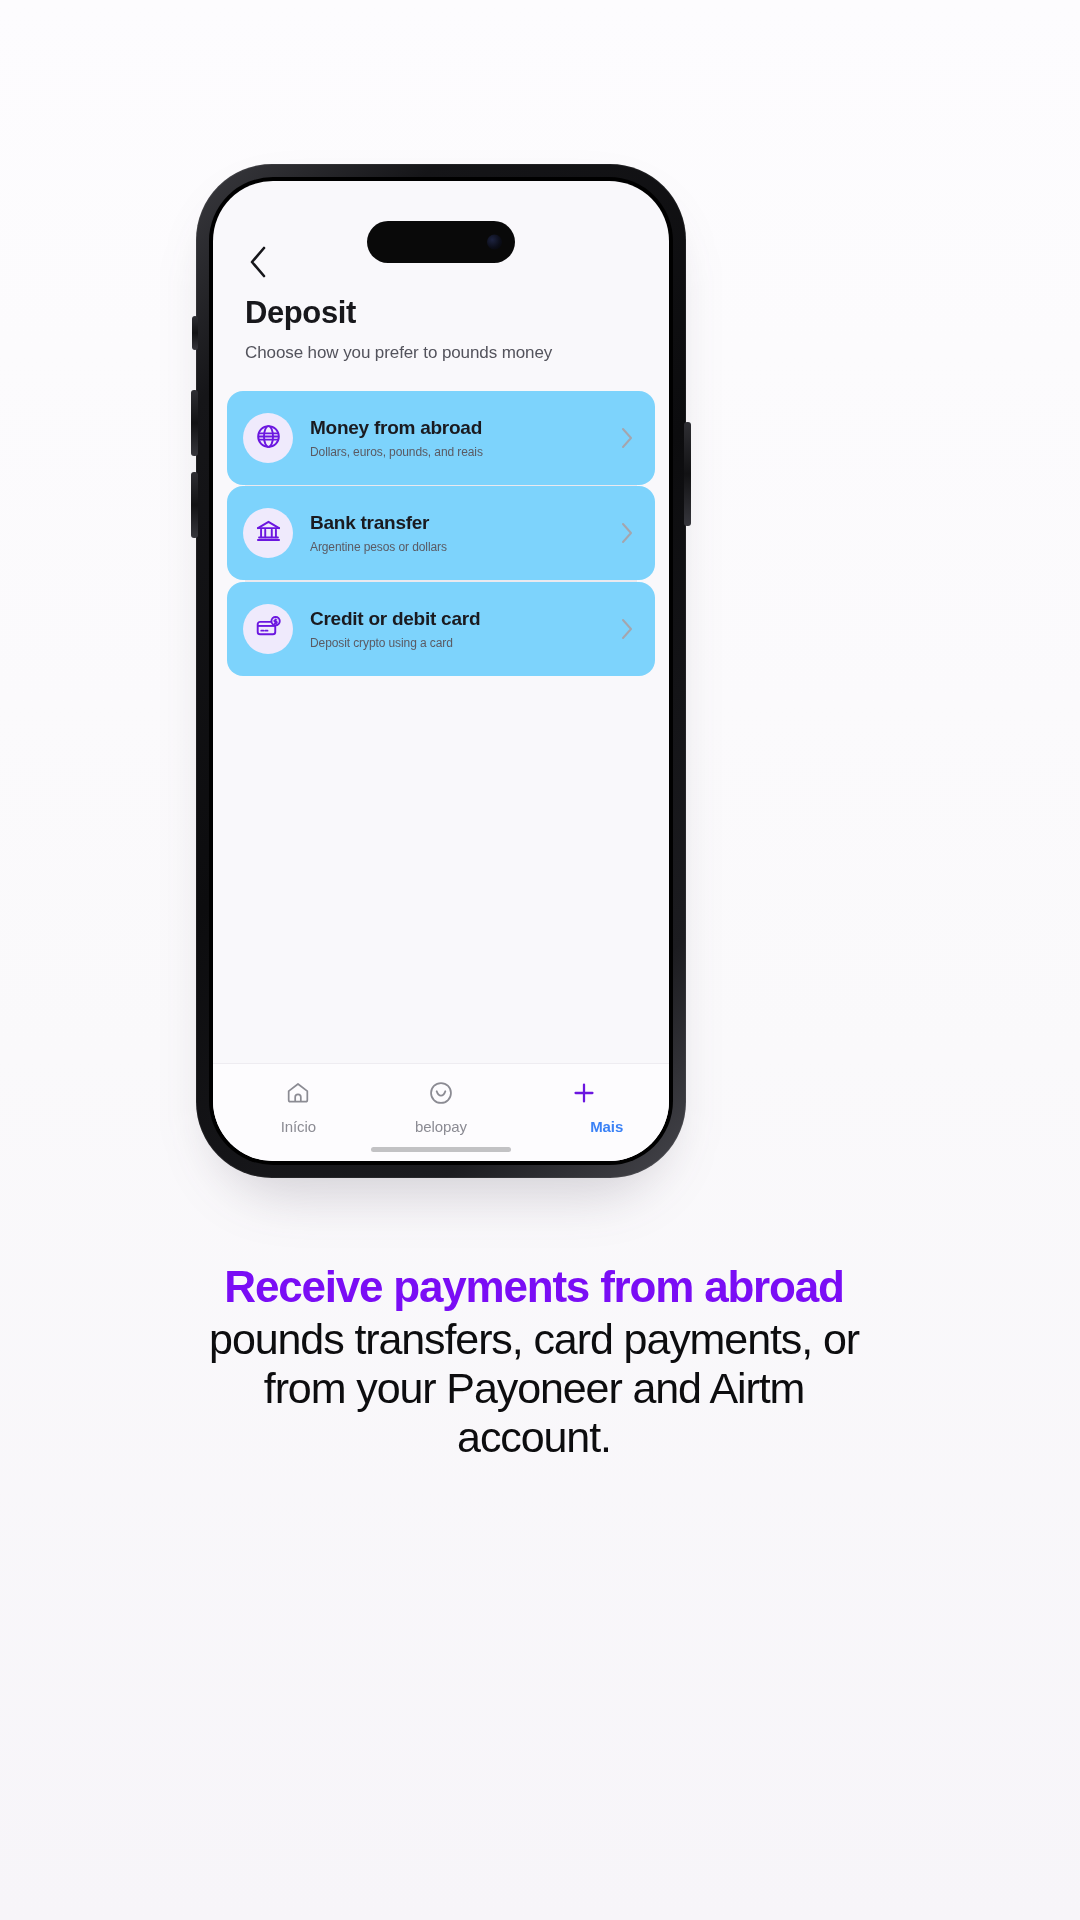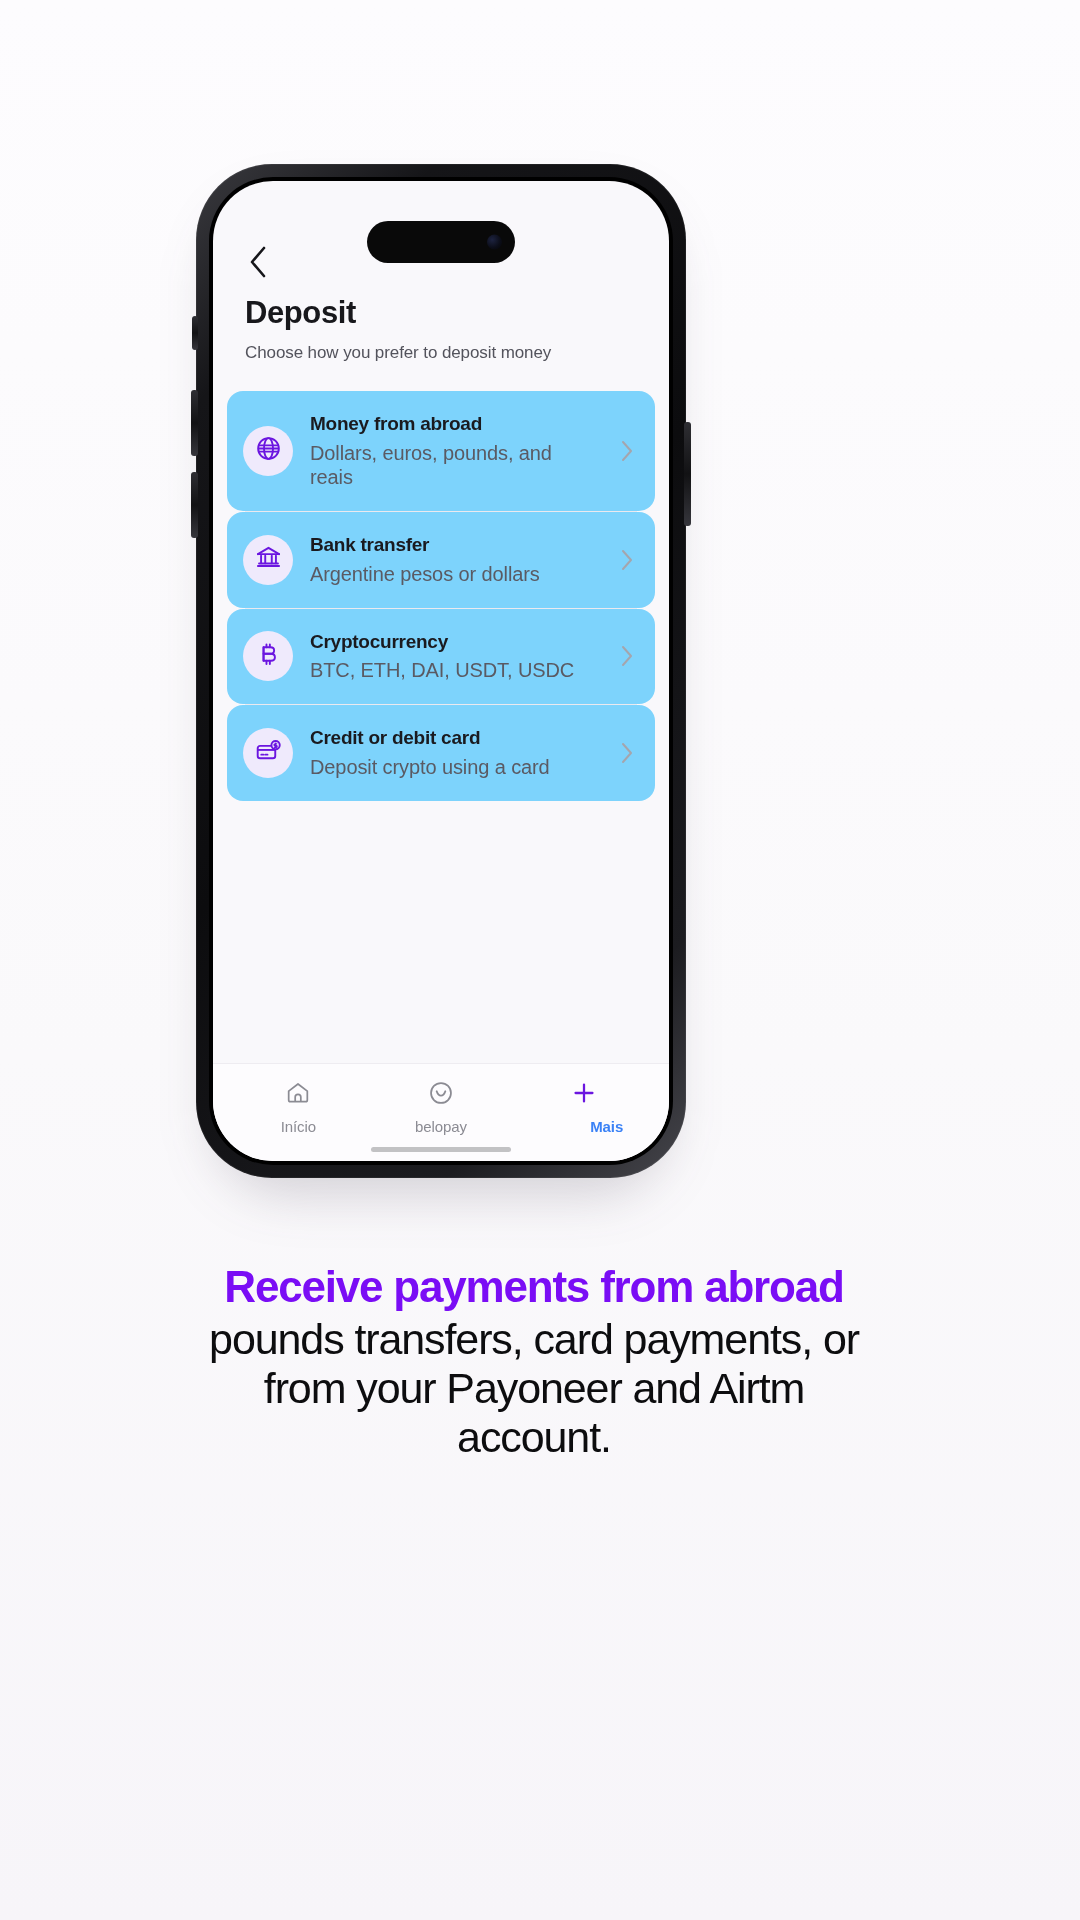--- a/index.html
+++ b/index.html
@@ -134,21 +134,21 @@
   }
   .opt-text{ flex:1; min-width:0; }
   .opt-title{
     font-size:19px;
     font-weight:700;
     color:#1a1a1f;
     letter-spacing:-.25px;
     line-height:1.2;
   }
   .opt-sub{
-    font-size:20px;
+    font-size:12px;
     color:#5a5a63;
     margin-top:5px;
     letter-spacing:-.1px;
     line-height:1.2;
   }
   .opt-chevron{
     flex:0 0 auto;
     width:24px; height:24px;
     display:flex; align-items:center; justify-content:center;
   }
@@ -232,21 +232,21 @@
 
           <div class="app-top">
             <div class="back-btn">
               <span>
                 <svg width="22" height="34" viewBox="0 0 22 34" fill="none">
                   <path d="M17 3 L5 17 L17 31" stroke="#16161a" stroke-width="2.6" stroke-linecap="round" stroke-linejoin="round"></path>
                 </svg>
               </span>
             </div>
             <div class="page-title">Deposit</div>
-            <div class="page-sub">Choose how you prefer to deposit money</div>
+            <div class="page-sub">Choose how you prefer to pounds money</div>
           </div>
 
           <div class="options">
 
             <div class="option-row">
               <div class="opt-icon">
                 <span>
                   <svg width="27" height="27" viewBox="0 0 24 24" fill="none">
                     <circle cx="12" cy="12" r="9.2" stroke="#6b16e0" stroke-width="1.7"></circle>
                     <ellipse cx="12" cy="12" rx="4" ry="9.2" stroke="#6b16e0" stroke-width="1.7"></ellipse>
@@ -284,40 +284,20 @@
               </div>
               <div class="opt-chevron">
                 <svg width="15" height="24" viewBox="0 0 15 24" fill="none">
                   <path d="M3 3 L11 12 L3 21" stroke="#a5a5ad" stroke-width="2" stroke-linecap="round" stroke-linejoin="round"></path>
                 </svg>
               </div>
             </div>
 
             <div class="divider"></div>
 
-            <div class="option-row">
-              <div class="opt-icon">
-                <span>
-                  <svg width="27" height="27" viewBox="0 0 24 24" fill="none">
-                    <path d="M7.6 5.6h6.1c2 0 3.3 1.2 3.3 2.9s-1.3 2.9-3.3 2.9H7.6z" stroke="#6b16e0" stroke-width="1.7" stroke-linejoin="round"></path>
-                    <path d="M7.6 11.4h6.6c2.1 0 3.5 1.3 3.5 3.1s-1.4 3.1-3.5 3.1H7.6z" stroke="#6b16e0" stroke-width="1.7" stroke-linejoin="round"></path>
-                    <path d="M7.6 5.6v12M10.2 3v2.6M13.2 3v2.6M10.2 17.6v2.8M13.2 17.6v2.8" stroke="#6b16e0" stroke-width="1.7" stroke-linecap="round"></path>
-                  </svg>
-                </span>
-              </div>
-              <div class="opt-text">
-                <div class="opt-title">Cryptocurrency</div>
-                <div class="opt-sub">BTC, ETH, DAI, USDT, USDC</div>
-              </div>
-              <div class="opt-chevron">
-                <svg width="15" height="24" viewBox="0 0 15 24" fill="none">
-                  <path d="M3 3 L11 12 L3 21" stroke="#a5a5ad" stroke-width="2" stroke-linecap="round" stroke-linejoin="round"></path>
-                </svg>
-              </div>
-            </div>
 
             <div class="divider"></div>
 
             <div class="option-row">
               <div class="opt-icon">
                 <span>
                   <svg width="27" height="27" viewBox="0 0 24 24" fill="none">
                     <rect x="2.4" y="7" width="15.6" height="11" rx="2.1" stroke="#6b16e0" stroke-width="1.7"></rect>
                     <path d="M2.4 10.6h15.6" stroke="#6b16e0" stroke-width="1.7"></path>
                     <path d="M5.6 14.8h1.9M9.2 14.8h1.9" stroke="#6b16e0" stroke-width="1.7" stroke-linecap="round"></path>

